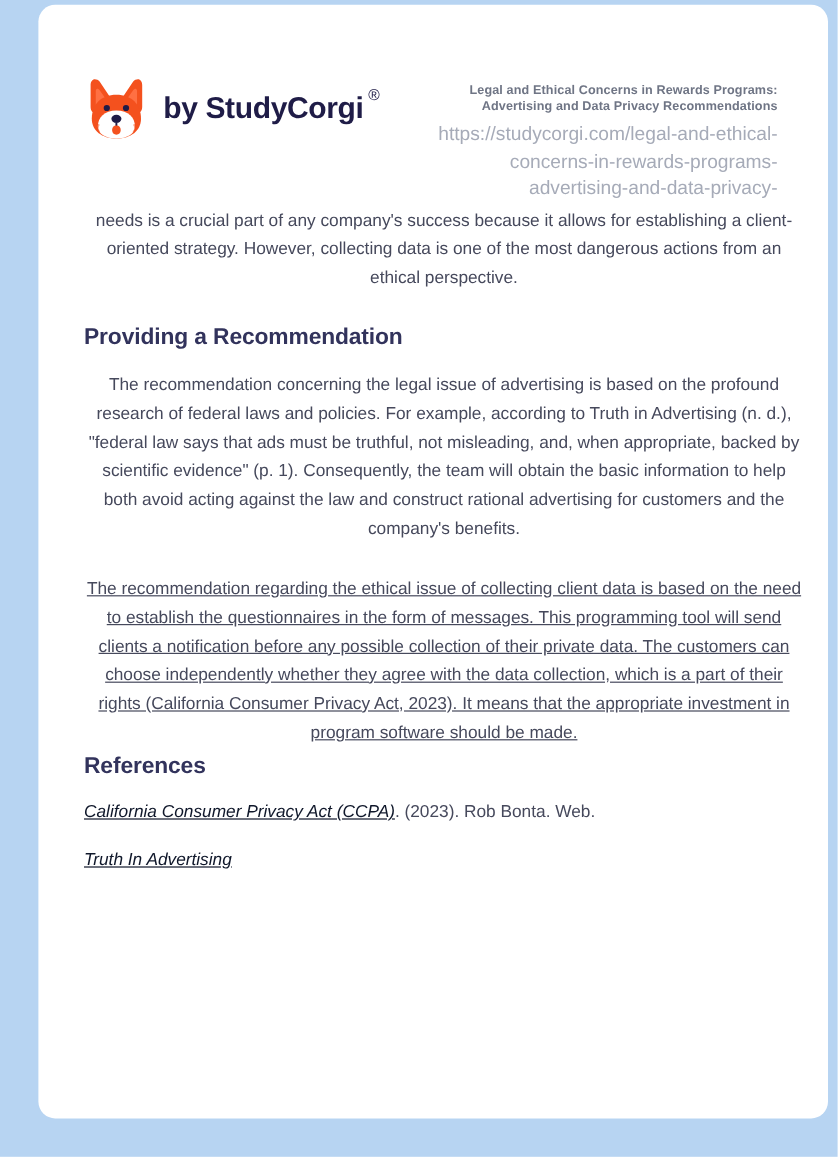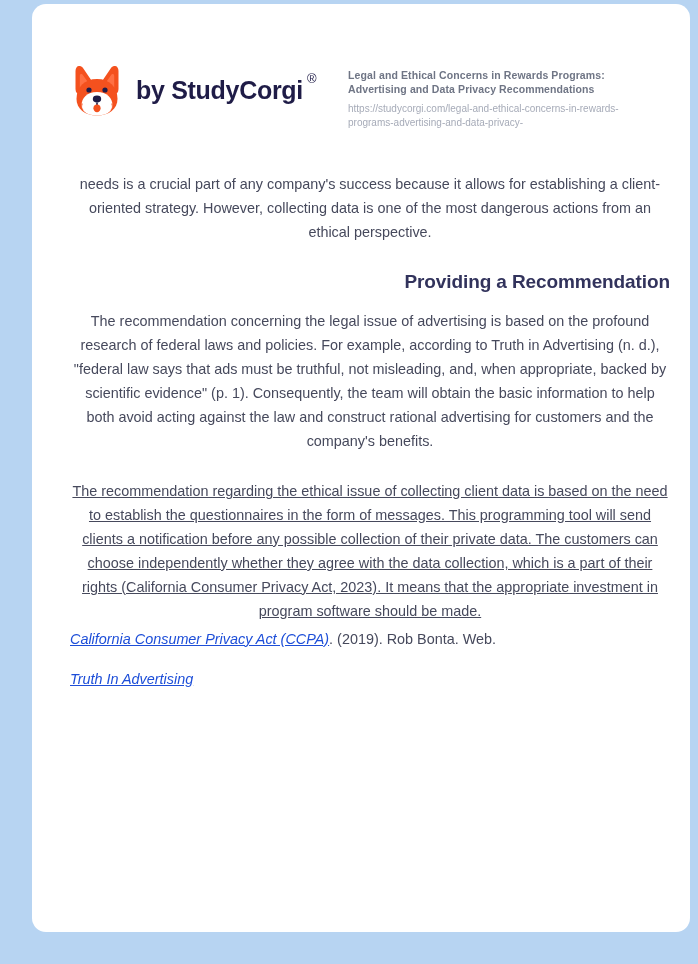--- a/index.html
+++ b/index.html
@@ -62,32 +62,32 @@
     margin-left: 4px;
     position: relative;
     top: -6px;
     color: #1f1c47;
   }
   .header-right {
     position: absolute;
     right: 42px;
     top: 64px;
     width: 300px;
-    text-align: left;
+    text-align: right;
   }
   .doc-title {
     font-size: 10.5px;
     font-weight: bold;
     color: #6f7585;
     line-height: 1.38;
     letter-spacing: 0.1px;
   }
   .doc-url {
     margin-top: 5px;
-    font-size: 10px;
+    font-size: 16px;
     color: #a6abb8;
     line-height: 1.42;
     word-break: break-word;
   }
   
   .doc-body {
     position: absolute;
     left: 38px;
     top: 168px;
     width: 600px;
@@ -100,31 +100,30 @@
     text-align: center;
   }
   .para:last-child { margin-bottom: 0; text-decoration: underline; }
   h2.section-heading {
     font-size: 19px;
     font-weight: bold;
     color: #32335c;
     margin: 0 0 14px 0;
     line-height: 1.3;
     letter-spacing: -0.1px;
-    text-align: right;
   }
   .heading-block { margin-top: 4px; }
   .ref-entry {
     font-size: 14.4px;
     line-height: 24px;
     color: #46495c;
     margin: 0 0 16px 0;
   }
   .ref-link {
-    color: #1d4ed8;
+    color: #0f172a;
     font-style: italic;
     text-decoration: underline;
     cursor: pointer;
   }
 </style>
 </head>
 <body>
 
 <div class="page-card">
 
@@ -174,22 +173,23 @@
 
     <p class="para">needs is a crucial part of any company's success because it allows for establishing a client-oriented strategy. However, collecting data is one of the most dangerous actions from an ethical perspective.</p>
 
     <div class="heading-block">
       <h2 class="section-heading">Providing a Recommendation</h2>
       <p class="para">The recommendation concerning the legal issue of advertising is based on the profound research of federal laws and policies. For example, according to Truth in Advertising (n. d.), "federal law says that ads must be truthful, not misleading, and, when appropriate, backed by scientific evidence" (p. 1). Consequently, the team will obtain the basic information to help both avoid acting against the law and construct rational advertising for customers and the company's benefits.</p>
       <p class="para">The recommendation regarding the ethical issue of collecting client data is based on the need to establish the questionnaires in the form of messages. This programming tool will send clients a notification before any possible collection of their private data. The customers can choose independently whether they agree with the data collection, which is a part of their rights (California Consumer Privacy Act, 2023). It means that the appropriate investment in program software should be made.</p>
     </div>
 
     <div class="heading-block">
+      <h2 class="section-heading">References</h2>
       <p class="ref-entry">
-        <span class="ref-link">California Consumer Privacy Act (CCPA)</span><span>. (2019). Rob Bonta. Web.</span>
+        <span class="ref-link">California Consumer Privacy Act (CCPA)</span><span>. (2023). Rob Bonta. Web.</span>
       </p>
       <p class="ref-entry">
         <span class="ref-link">Truth In Advertising</span><span></span>
       </p>
     </div>
 
   </div>
 
 </div>
 

